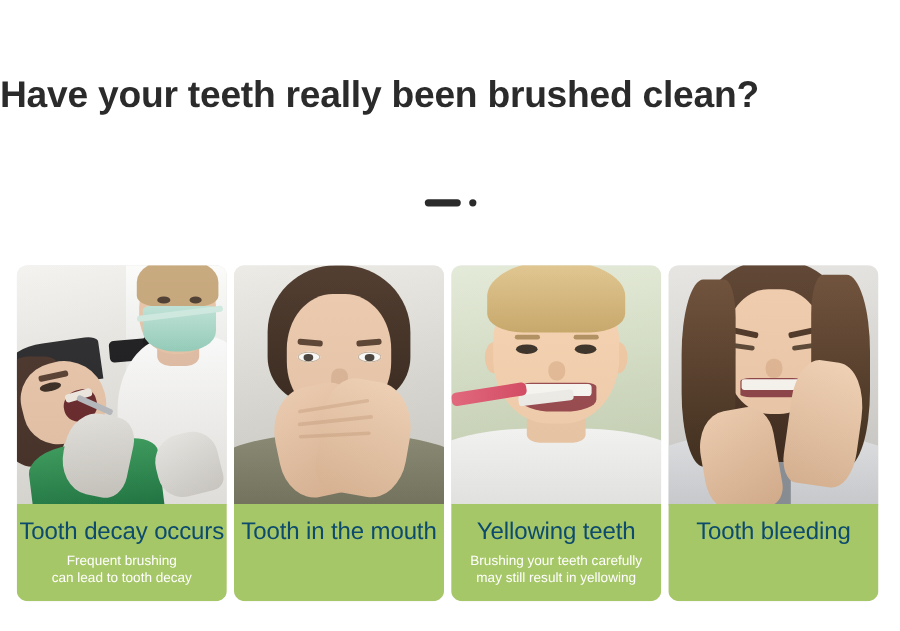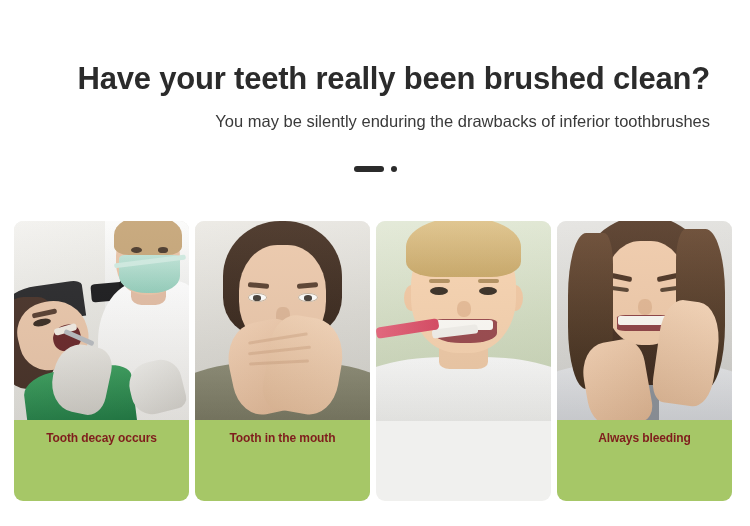--- a/index.html
+++ b/index.html
@@ -19,21 +19,21 @@
     height: 526px;
     background: #ffffff;
   }
 
   
   .header {
     position: absolute;
     left: 0;
     top: 0;
     width: 710px;
-    text-align: right;
+    text-align: left;
   }
   .title {
     margin: 0;
     padding-top: 62px;
     font-size: 31px;
     font-weight: bold;
     color: #2b2b2b;
     letter-spacing: -0.2px;
     line-height: 1.1;
   }
@@ -102,23 +102,23 @@
     bottom: 0;
     width: 175px;
     height: 81px;
     background: #a6c767;
     text-align: center;
     box-sizing: border-box;
     padding-top: 12px;
   }
   .caption-title {
     margin: 0;
-    font-size: 12px;
-    font-weight: bold;
-    color: #7f1d1d;
+    font-size: 20px;
+    font-weight: normal;
+    color: #0c4a6e;
     line-height: 1.1;
     letter-spacing: -0.1px;
   }
   .caption-desc {
     margin: 0;
     padding-top: 7px;
     font-size: 11.3px;
     font-weight: normal;
     color: #ffffff;
     line-height: 1.28;
@@ -442,21 +442,20 @@
     pointer-events: none;
   }
 </style>
 </head>
 <body>
 
 <div class="page">
 
   <div class="header">
     <h1 class="title">Have your teeth really been brushed clean?</h1>
-    <p class="subtitle">You may be silently enduring the drawbacks of inferior toothbrushes</p>
   </div>
 
   <div class="divider">
     <span class="bar"></span>
     <span class="dot"></span>
   </div>
 
   <div class="cards">
 
     <div class="card">
@@ -483,20 +482,22 @@
           <div class="p1-teeth"></div>
           <div class="p1-bib"></div>
           <div class="p1-tool"></div>
           <div class="p1-glove"></div>
           <div class="p1-glove2"></div>
           <div class="shade"></div>
         </div>
       </div>
       <div class="card-caption">
         <div class="caption-title">Tooth decay occurs</div>
+        <div class="caption-desc">Frequent brushing
+can lead to tooth decay</div>
       </div>
     </div>
 
     <div class="card">
       <div class="card-photo">
         <div class="photo-inner">
           <div class="p2-bg"></div>
           <div class="p2-shirt"></div>
           <div class="p2-neck"></div>
           <div class="p2-hair"></div>
@@ -536,20 +537,25 @@
           <div class="p3-eyeL"></div>
           <div class="p3-eyeR"></div>
           <div class="p3-nose"></div>
           <div class="p3-mouth"></div>
           <div class="p3-teethU"></div>
           <div class="p3-brushHead"></div>
           <div class="p3-brushHandle"></div>
           <div class="shade"></div>
         </div>
       </div>
+      <div class="card-caption">
+        <div class="caption-title">Yellowing teeth</div>
+        <div class="caption-desc">Brushing your teeth carefully
+may still result in yellowing</div>
+      </div>
     </div>
 
     <div class="card">
       <div class="card-photo">
         <div class="photo-inner">
           <div class="p4-bg"></div>
           <div class="p4-shirt"></div>
           <div class="p4-collar"></div>
           <div class="p4-neck"></div>
           <div class="p4-hairBack"></div>
@@ -562,18 +568,18 @@
           <div class="p4-mouth"></div>
           <div class="p4-teeth"></div>
           <div class="p4-hairFrontL"></div>
           <div class="p4-hairFrontR"></div>
           <div class="p4-handL"></div>
           <div class="p4-handR"></div>
           <div class="shade"></div>
         </div>
       </div>
       <div class="card-caption">
-        <div class="caption-title">Always bleeding</div>
+        <div class="caption-title">Tooth bleeding</div>
       </div>
     </div>
 
   </div>
 </div>
 
 </body></html>

